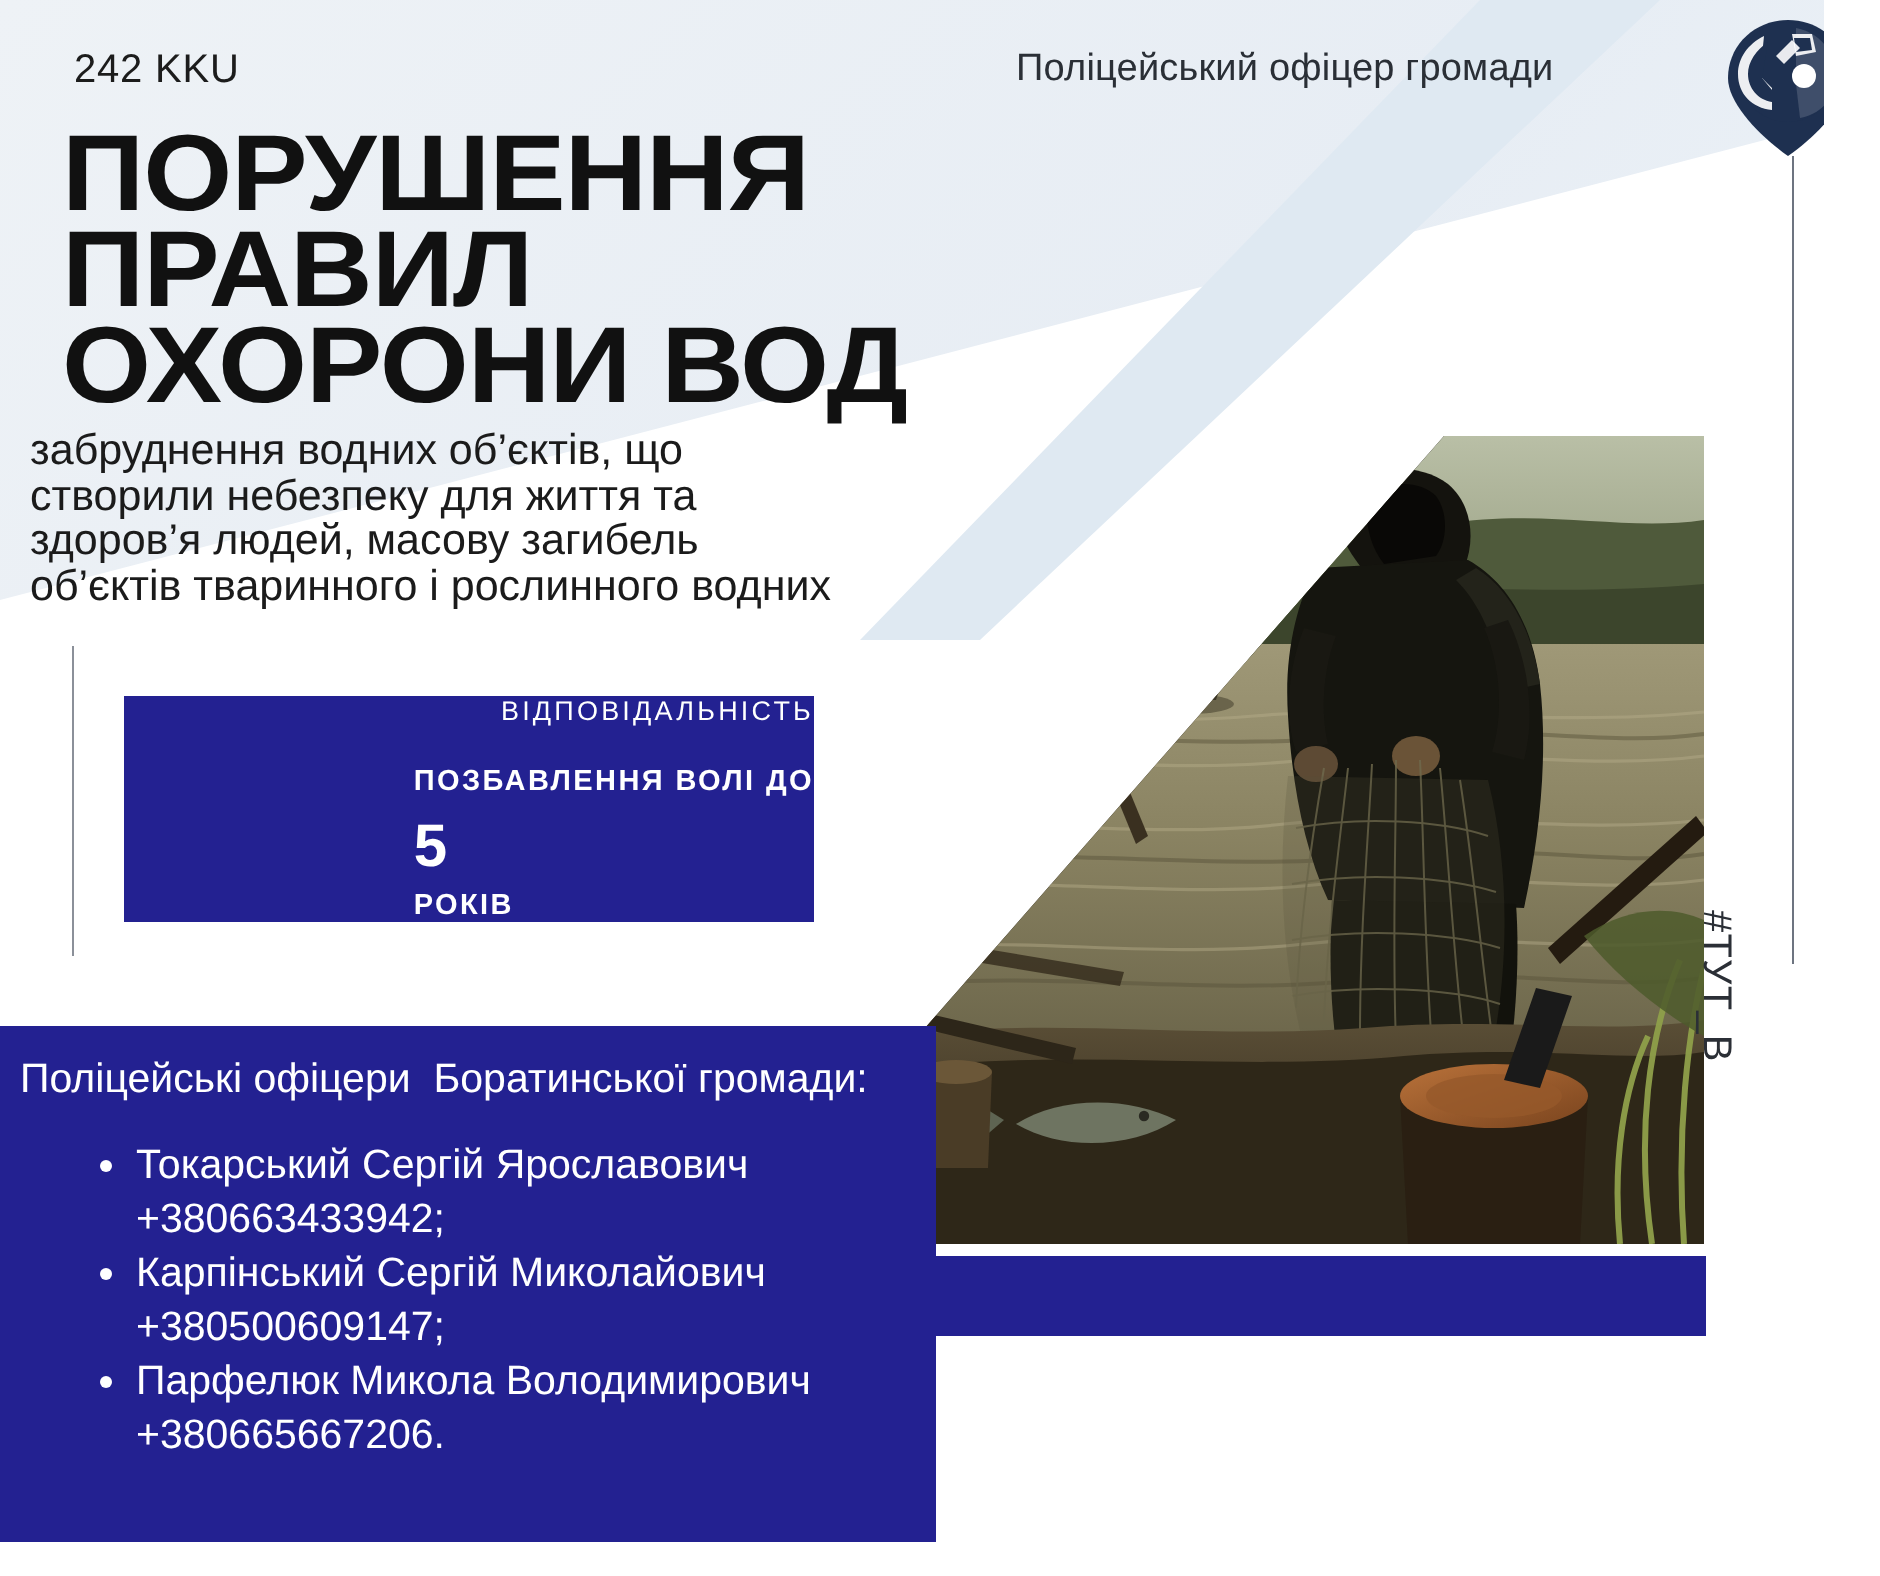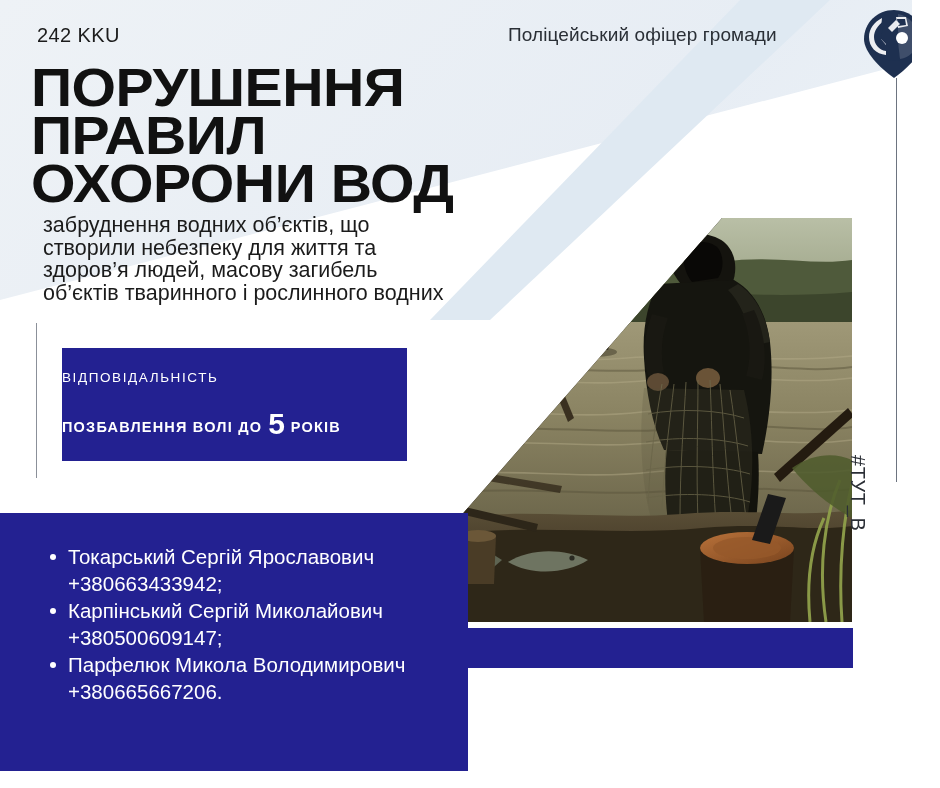--- a/index.html
+++ b/index.html
@@ -113,60 +113,61 @@
     letter-spacing: -0.5px;
     color: #111111;
     transform: scaleX(1.06);
     transform-origin: left center;
     white-space: nowrap;
   }
 
   
   .subtitle {
     position: absolute;
-    left: 43px; top: 214px;
+    left: 15px; top: 214px;
     width: 500px;
     z-index: 6;
   }
   .subtitle-line {
     display: block;
     font-size: 21.5px;
     line-height: 22.5px;
     color: #1b1b1b;
     white-space: nowrap;
   }
 
   
   .penalty-box {
     position: absolute;
     left: 62px; top: 348px;
     width: 345px; height: 113px;
     background: #232191;
     z-index: 6;
     display: flex;
     flex-direction: column;
-    align-items: flex-start;
+    align-items: flex-end;
     justify-content: center;
   }
   .penalty-label {
     color: #ffffff;
     font-size: 13.5px;
     letter-spacing: 1.6px;
     font-weight: 400;
     margin-bottom: 20px;
   }
   .penalty-sentence {
     color: #ffffff;
     font-size: 14.5px;
     letter-spacing: 1.2px;
     font-weight: 700;
     display: flex;
     align-items: baseline;
     gap: 6px;
     white-space: nowrap;
+    flex-direction: column;
   }
   .penalty-years {
     font-size: 30px;
     font-weight: 700;
     letter-spacing: 0;
     position: relative;
     top: 2px;
   }
 
   
@@ -412,20 +413,21 @@
       <path d="M340 250 C360 236 382 234 400 242 L400 300 C378 288 356 270 340 250 Z" fill="#4d5a2c" opacity="0.85"></path>
 
       <path d="M0 286 L86 306 L84 314 L0 294 Z" fill="#2d2619"></path>
       <path d="M26 254 L110 268 L108 275 L24 261 Z" fill="#332b1c" opacity="0.8"></path>
     </svg>
   </div>
 
   <div class="photo-band"></div>
 
   <div class="officers-box">
+    <div class="officers-heading">Поліцейські офіцери  Боратинської громади:</div>
     <ul class="officers-list">
       <li>
         <span class="officer-name">Токарський Сергій Ярославович</span>
         <span class="officer-phone">+380663433942;</span>
       </li>
       <li>
         <span class="officer-name">Карпінський Сергій Миколайович</span>
         <span class="officer-phone">+380500609147;</span>
       </li>
       <li>

